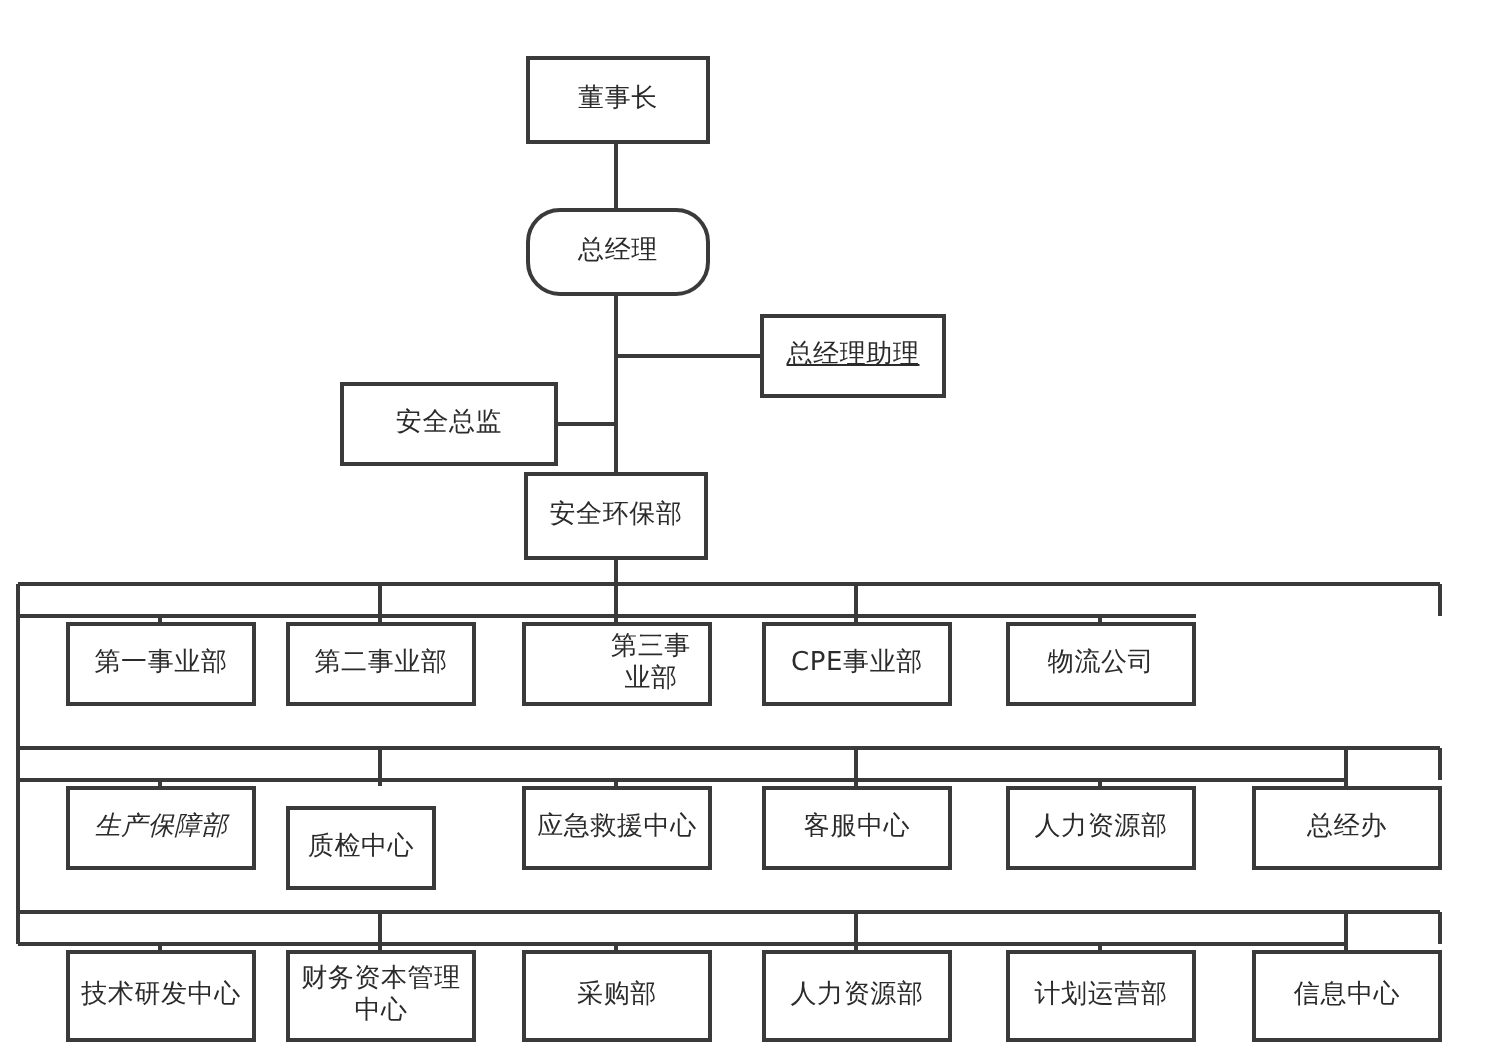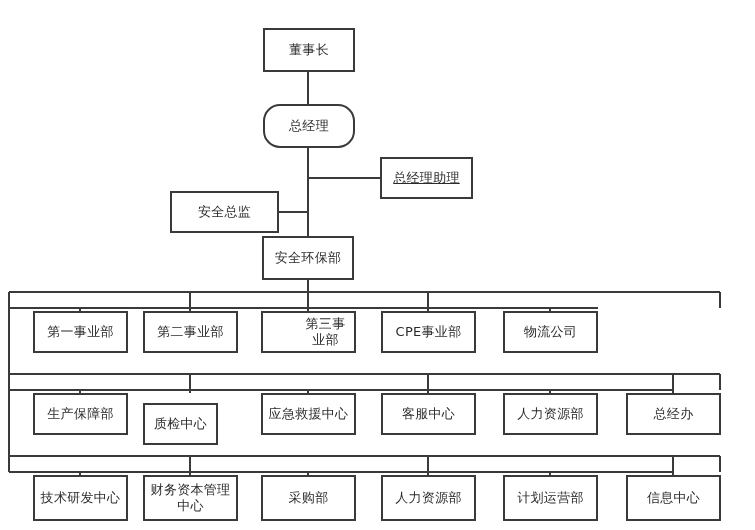--- a/index.html
+++ b/index.html
@@ -133,21 +133,21 @@
   <div class="org-box" style="left:261px; top:311px; width:95px; height:42px;padding-left:37px;">
     <span class="box-label">第三事业部</span>
   </div>
   <div class="org-box" style="left:381px; top:311px; width:95px; height:42px;">
     <span class="box-label">CPE事业部</span>
   </div>
   <div class="org-box" style="left:503px; top:311px; width:95px; height:42px;justify-content:center;">
     <span class="box-label">物流公司</span>
   </div>
 
-  <div class="org-box" style="left:33px; top:393px; width:95px; height:42px;">
+  <div class="org-box" style="left:33px; top:393px; width:95px; height:42px;font-style:italic;">
     <span class="box-label">生产保障部</span>
   </div>
   <div class="org-box" style="left:143px; top:403px; width:75px; height:42px;justify-content:center;">
     <span class="box-label">质检中心</span>
   </div>
   <div class="org-box" style="left:261px; top:393px; width:95px; height:42px;">
     <span class="box-label">应急救援中心</span>
   </div>
   <div class="org-box" style="left:381px; top:393px; width:95px; height:42px;">
     <span class="box-label">客服中心</span>

